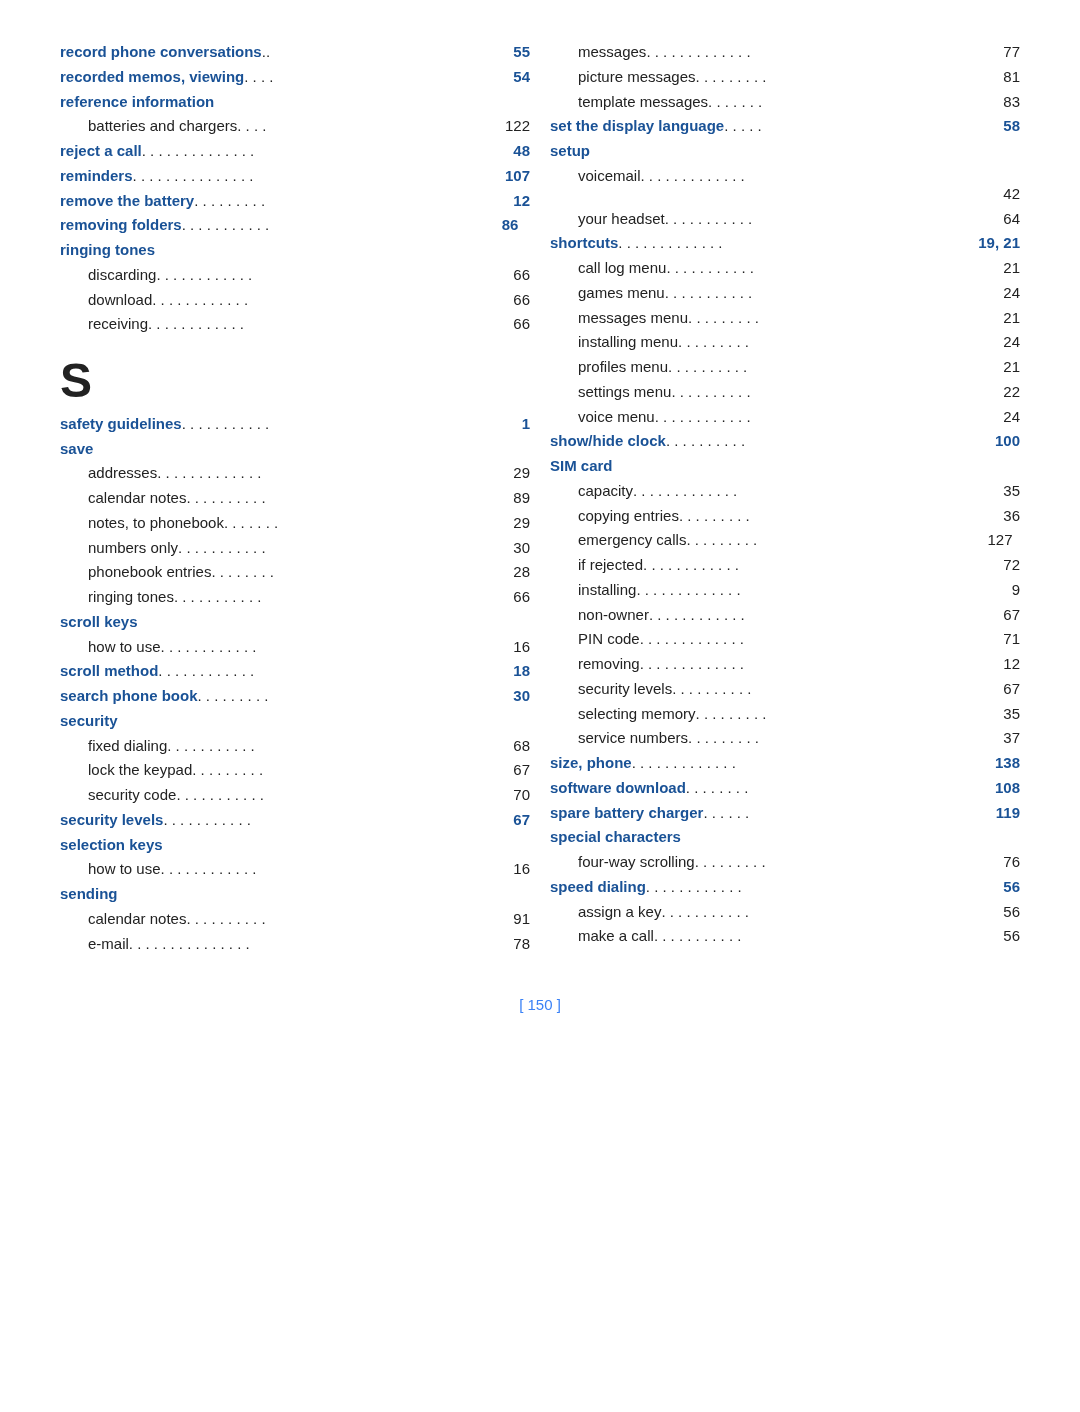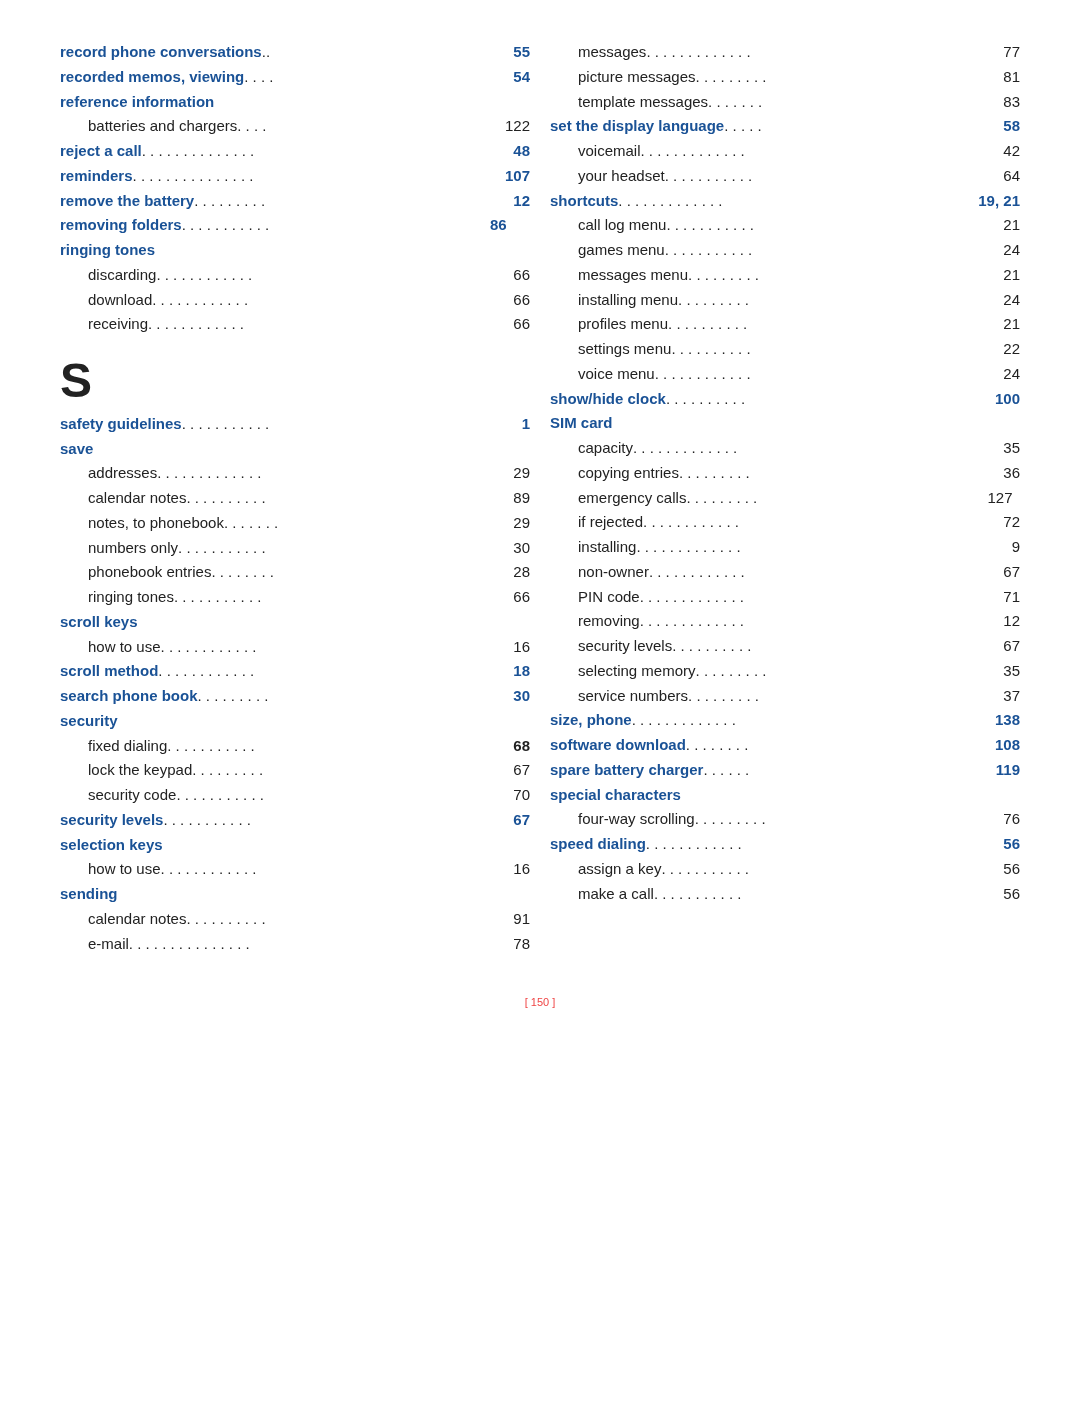--- a/index.html
+++ b/index.html
@@ -35,22 +35,22 @@
       margin-top: 18px;
       margin-bottom: 4px;
       line-height: 1.1;
     }
     .indent {
       padding-left: 28px;
     }
     .page-footer {
       text-align: center;
       margin-top: 40px;
-      font-size: 11px;
-      color: #ef4444;
+      font-size: 15px;
+      color: #3b82f6;
     }
   </style>
 </head>
 <body>
 
 <div class="columns">
   <div class="col" id="left-col">
       <div class="entry">
         <span class="bold-blue">record phone conversations</span>
         <span style="flex: 1 1 0%; color: rgb(34, 34, 34);"> ..</span>
@@ -82,21 +82,21 @@
         <span class="bold-blue" style="text-align: right; min-width: 40px;">107</span>
       </div>
       <div class="entry">
         <span class="bold-blue">remove the battery</span>
         <span style="flex: 1 1 0%; color: rgb(34, 34, 34);"> . . . . . . . . .</span>
         <span class="bold-blue" style="text-align: right; min-width: 40px;">12</span>
       </div>
       <div class="entry">
         <span class="bold-blue">removing folders</span>
         <span style="flex: 1 1 0%; color: rgb(34, 34, 34);"> . . . . . . . . . . .</span>
-        <span class="bold-blue" style="text-align: left; min-width: 40px;">86</span>
+        <span class="bold-blue" style="text-align: center; min-width: 40px;">86</span>
       </div>
       <div class="entry">
         <span class="bold-blue">ringing tones</span>
         <span style="flex: 1 1 0%; color: rgb(34, 34, 34);"></span>
         <span class="bold-blue" style="text-align: right; min-width: 40px;"></span>
       </div>
       <div class="entry indent">
         <span>discarding</span>
         <span style="flex: 1 1 0%; color: rgb(34, 34, 34);"> . . . . . . . . . . . .</span>
         <span style="text-align: right; min-width: 40px;">66</span>
@@ -173,21 +173,21 @@
         <span class="bold-blue" style="text-align: right; min-width: 40px;">30</span>
       </div>
       <div class="entry">
         <span class="bold-blue">security</span>
         <span style="flex: 1 1 0%; color: rgb(34, 34, 34);"></span>
         <span class="bold-blue" style="text-align: right; min-width: 40px;"></span>
       </div>
       <div class="entry indent">
         <span>fixed dialing</span>
         <span style="flex: 1 1 0%; color: rgb(34, 34, 34);"> . . . . . . . . . . .</span>
-        <span style="text-align: right; min-width: 40px; font-weight: bold;">68</span>
+        <span style="text-align: right; min-width: 40px;">68</span>
       </div>
       <div class="entry indent">
         <span>lock the keypad</span>
         <span style="flex: 1 1 0%; color: rgb(34, 34, 34);"> . . . . . . . . .</span>
         <span style="text-align: right; min-width: 40px;">67</span>
       </div>
       <div class="entry indent">
         <span>security code</span>
         <span style="flex: 1 1 0%; color: rgb(34, 34, 34);"> . . . . . . . . . . .</span>
         <span style="text-align: right; min-width: 40px;">70</span>
@@ -237,24 +237,29 @@
       <div class="entry indent">
         <span>template messages</span>
         <span style="flex: 1 1 0%; color: rgb(34, 34, 34);"> . . . . . . .</span>
         <span style="text-align: right; min-width: 40px;">83</span>
       </div>
       <div class="entry">
         <span class="bold-blue">set the display language</span>
         <span style="flex: 1 1 0%; color: rgb(34, 34, 34);"> . . . . .</span>
         <span class="bold-blue" style="text-align: right; min-width: 40px;">58</span>
       </div>
+      <div class="entry">
+        <span class="bold-blue">setup</span>
+        <span style="flex: 1 1 0%; color: rgb(34, 34, 34);"></span>
+        <span class="bold-blue" style="text-align: right; min-width: 40px;"></span>
+      </div>
       <div class="entry indent">
         <span>voicemail</span>
         <span style="flex: 1 1 0%; color: rgb(34, 34, 34);"> . . . . . . . . . . . . .</span>
-        <span style="text-align: right; min-width: 40px;">42</span>
+        <span style="text-align: right; min-width: 40px; margin-top: 18px;">42</span>
       </div>
       <div class="entry indent">
         <span>your headset</span>
         <span style="flex: 1 1 0%; color: rgb(34, 34, 34);"> . . . . . . . . . . .</span>
         <span style="text-align: right; min-width: 40px;">64</span>
       </div>
       <div class="entry">
         <span class="bold-blue">shortcuts</span>
         <span style="flex: 1 1 0%; color: rgb(34, 34, 34);"> . . . . . . . . . . . . .</span>
         <span class="bold-blue" style="text-align: right; min-width: 40px;">19, 21</span>

